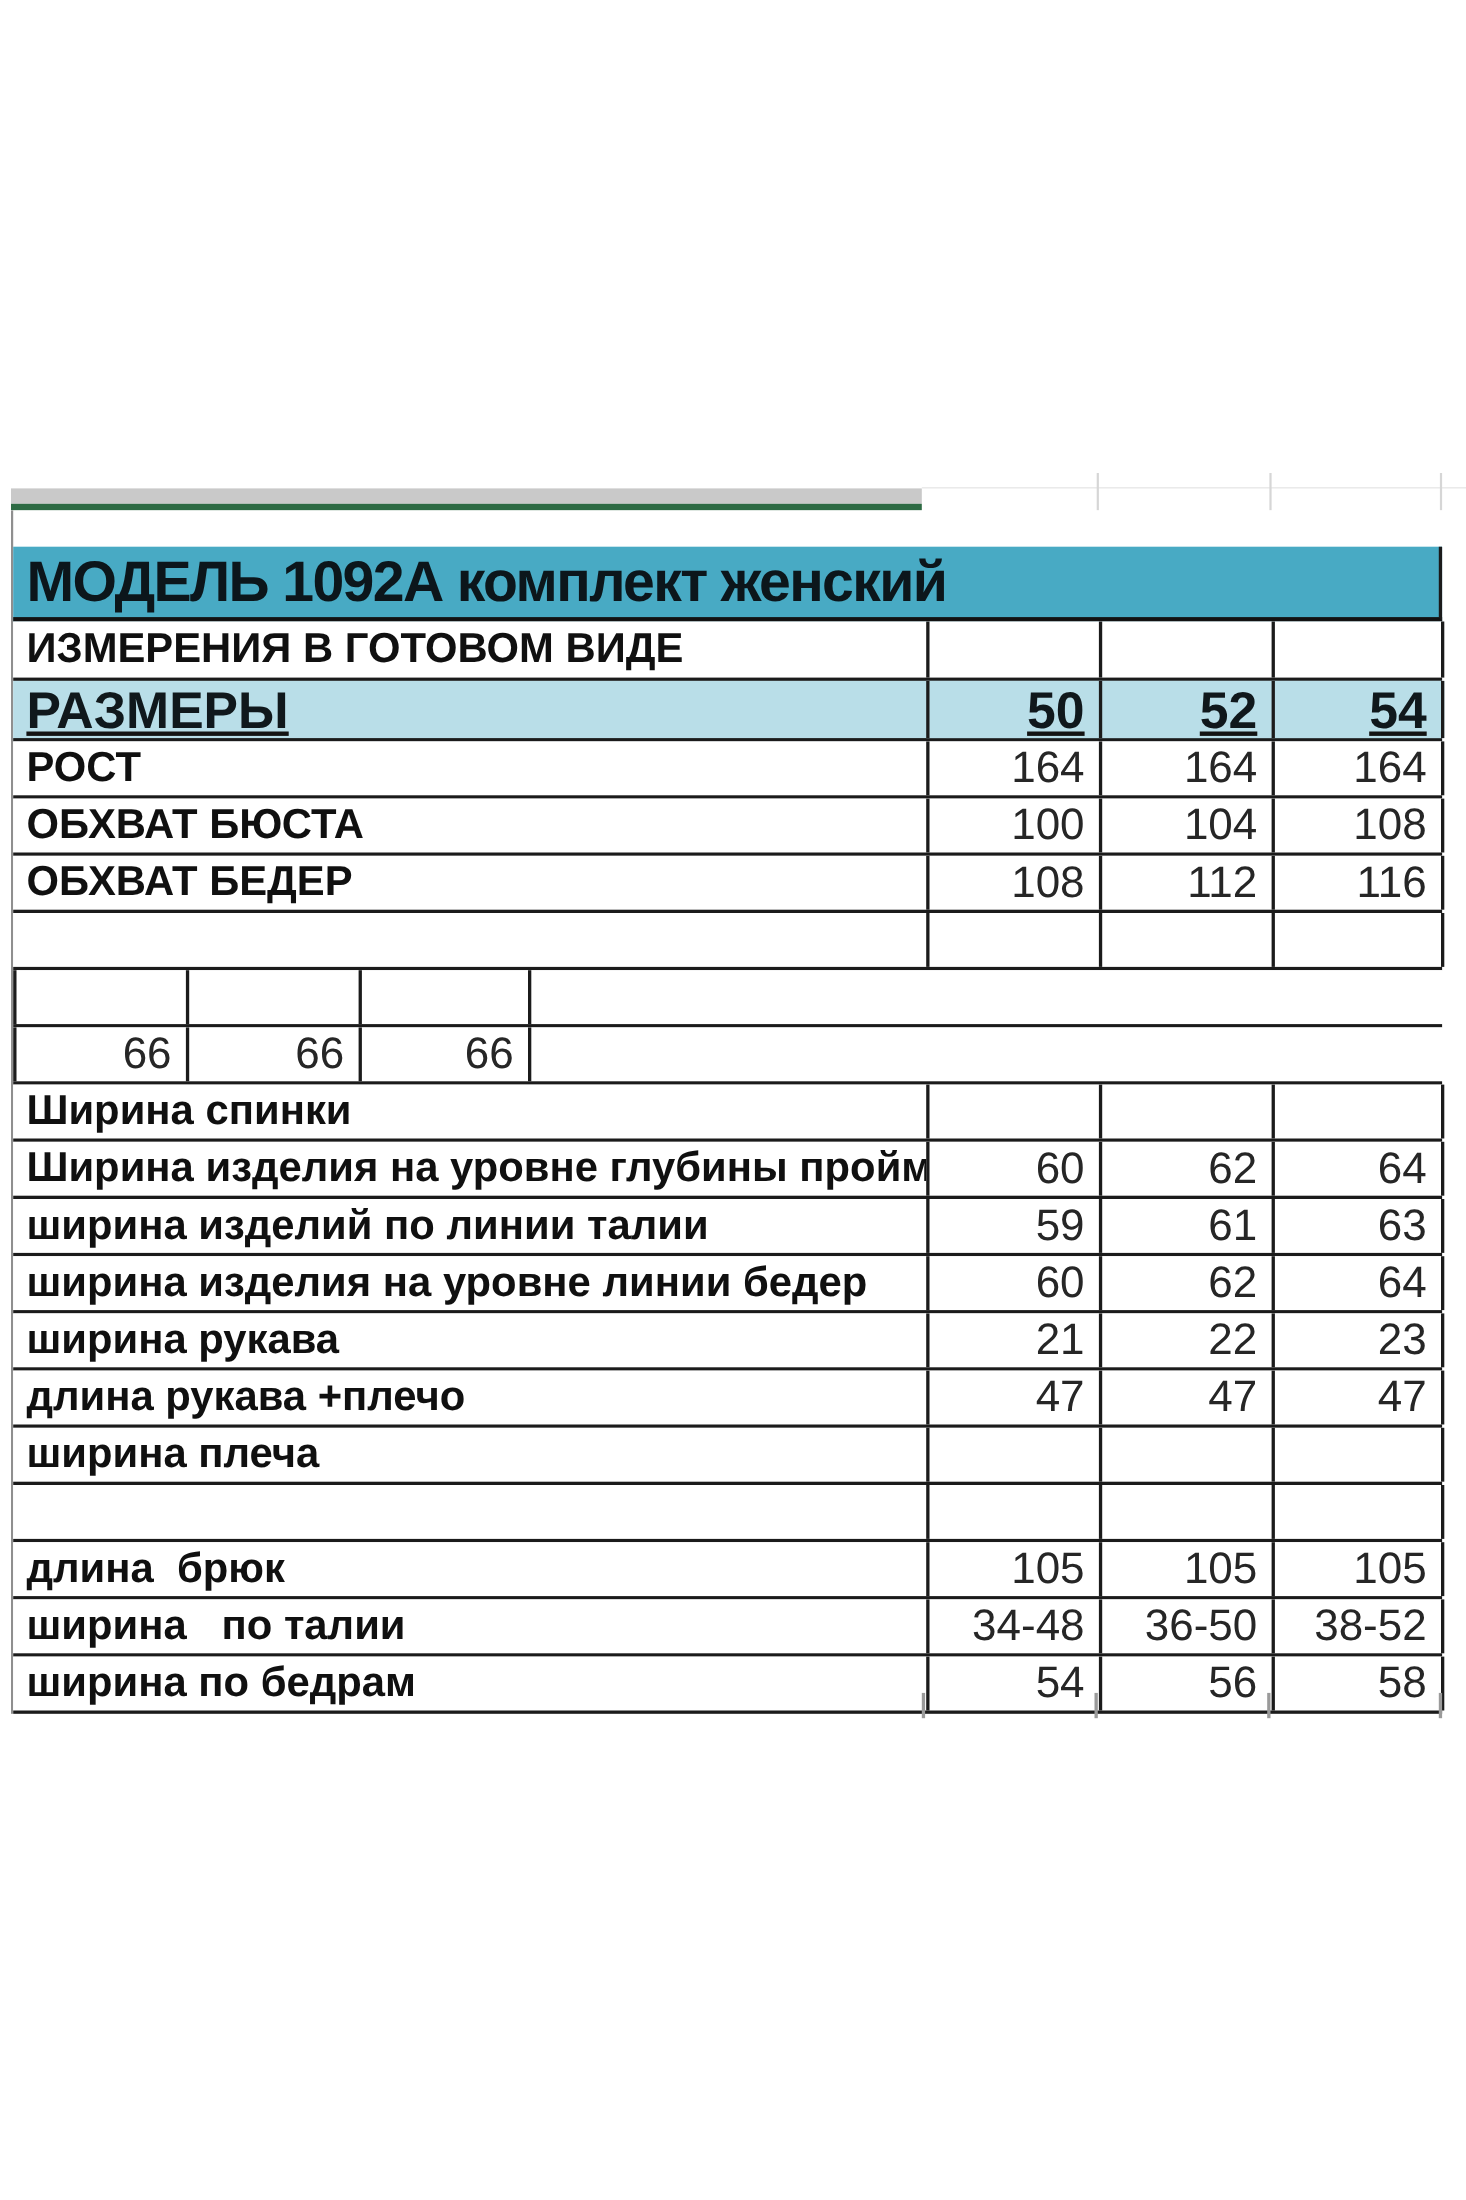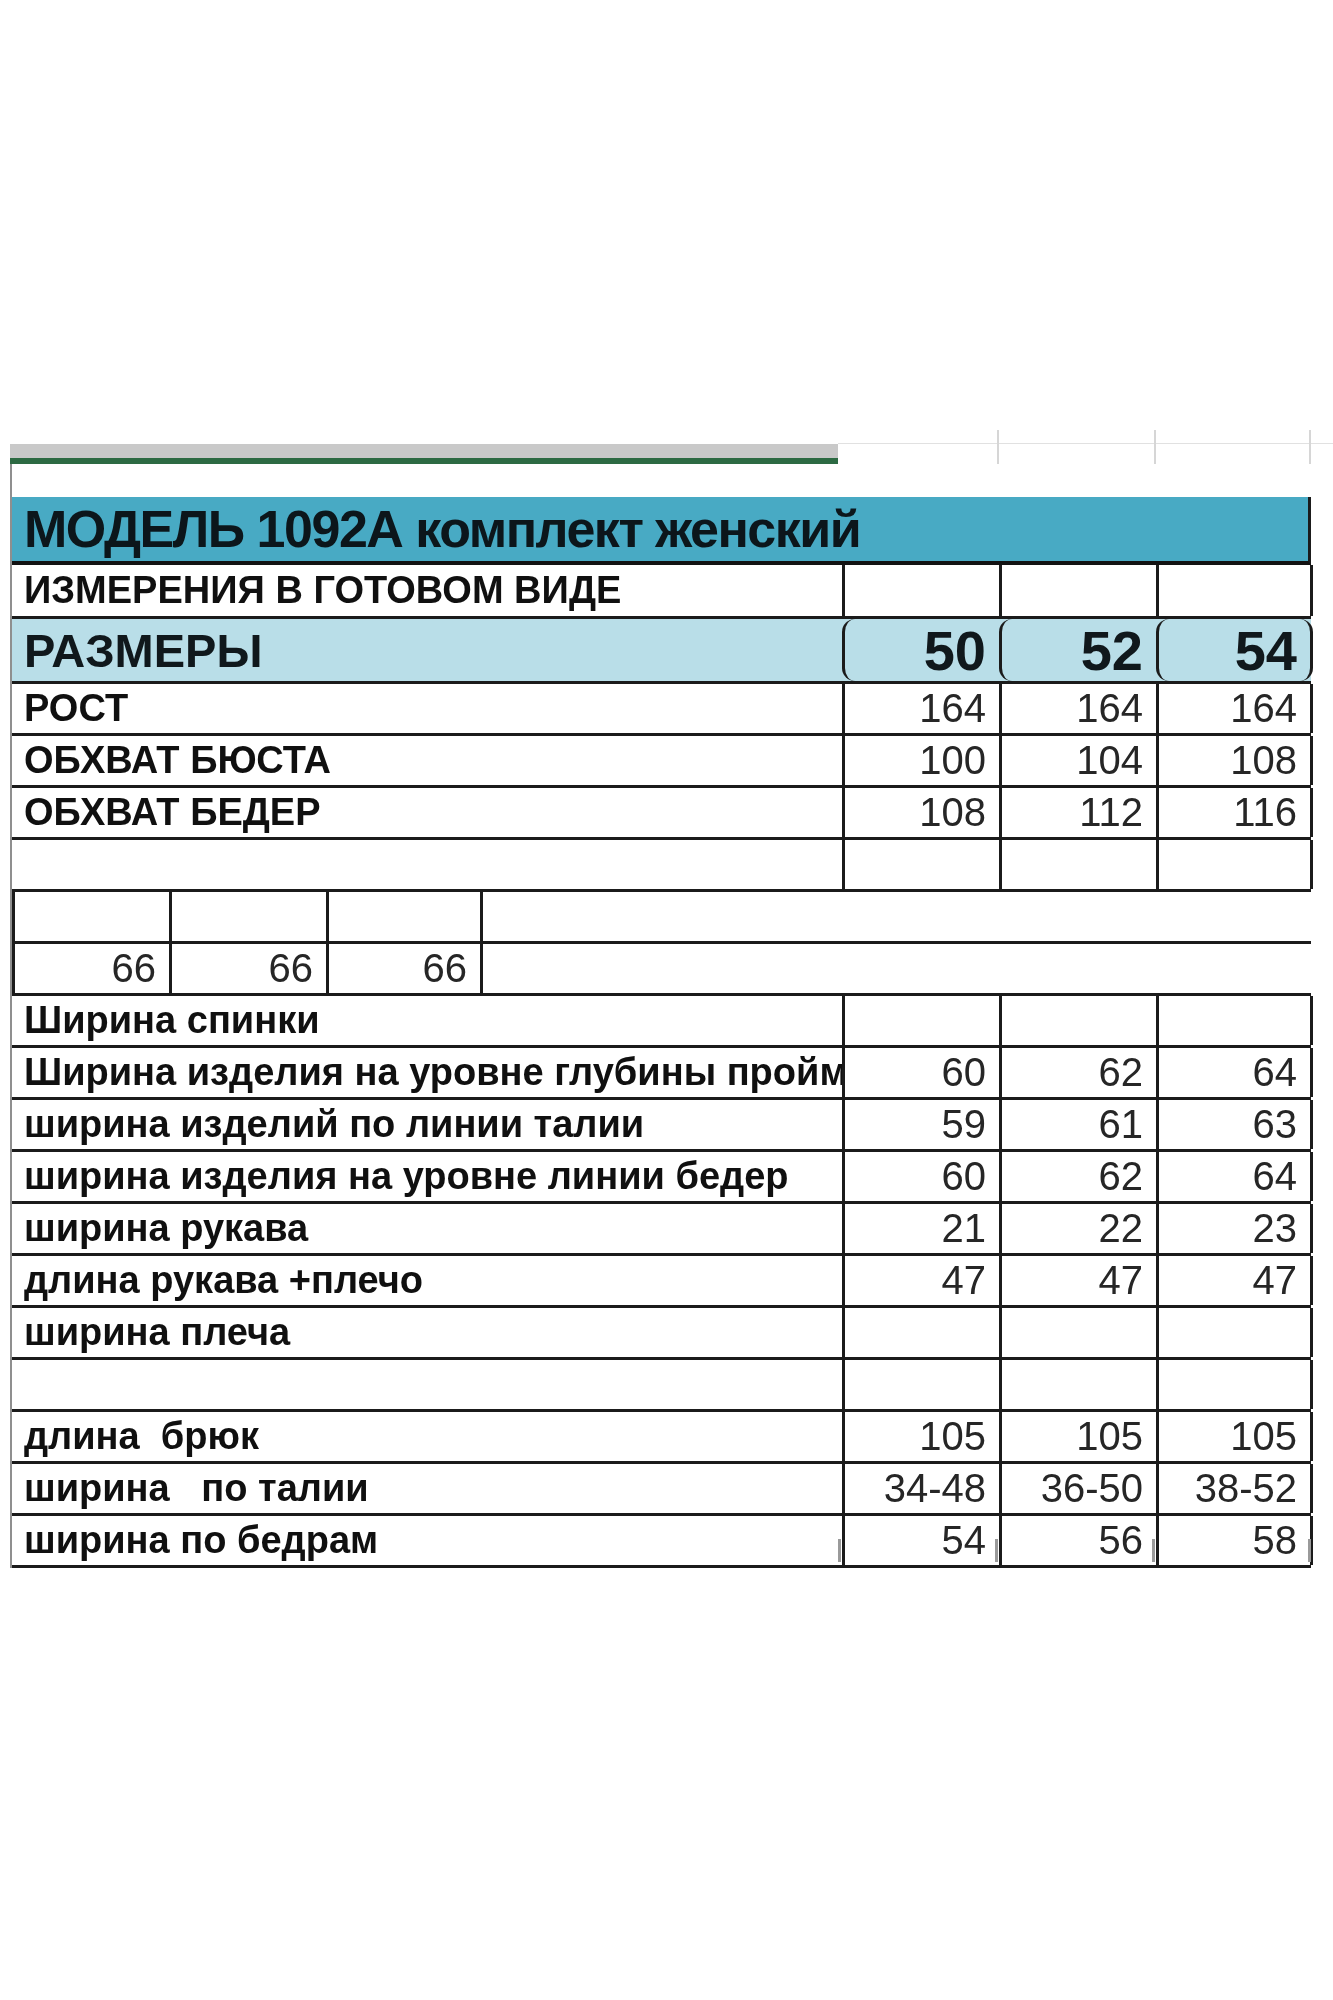--- a/index.html
+++ b/index.html
@@ -70,22 +70,22 @@
     font-size:40px; font-weight:normal;
     color:#262626;
     white-space:pre;
     overflow:hidden;
   }
   .value-cell:last-child { border-right:3px solid #1b1b1b; }
 
   .kind-note { height:54px; }
   .kind-note .label-cell { font-size:38px; }
 
-  .kind-sizes { height:65px; background:#b9dee8; }
-  .kind-sizes .value-cell { background:#b9dee8; font-size:56px; font-weight:bold; color:#10181c;border-radius:13px; }
+  .kind-sizes { height:55px; background:#b9dee8;text-decoration:underline; }
+  .kind-sizes .value-cell { background:#b9dee8; font-size:47px; font-weight:bold; color:#10181c; }
   .kind-sizes .label-cell { font-size:47px; color:#10181c; }
 
   .kind-section .label-cell { font-weight:bold; }
   .kind-empty { height:52px; }
 
   
   .stub-v { position:absolute; top:1539px; width:3px; height:23px; background:#9a9a9a; }
   .stub-v.s0 { left:838px; }
   .stub-v.s1 { left:995px; }
   .stub-v.s2 { left:1152px; }

